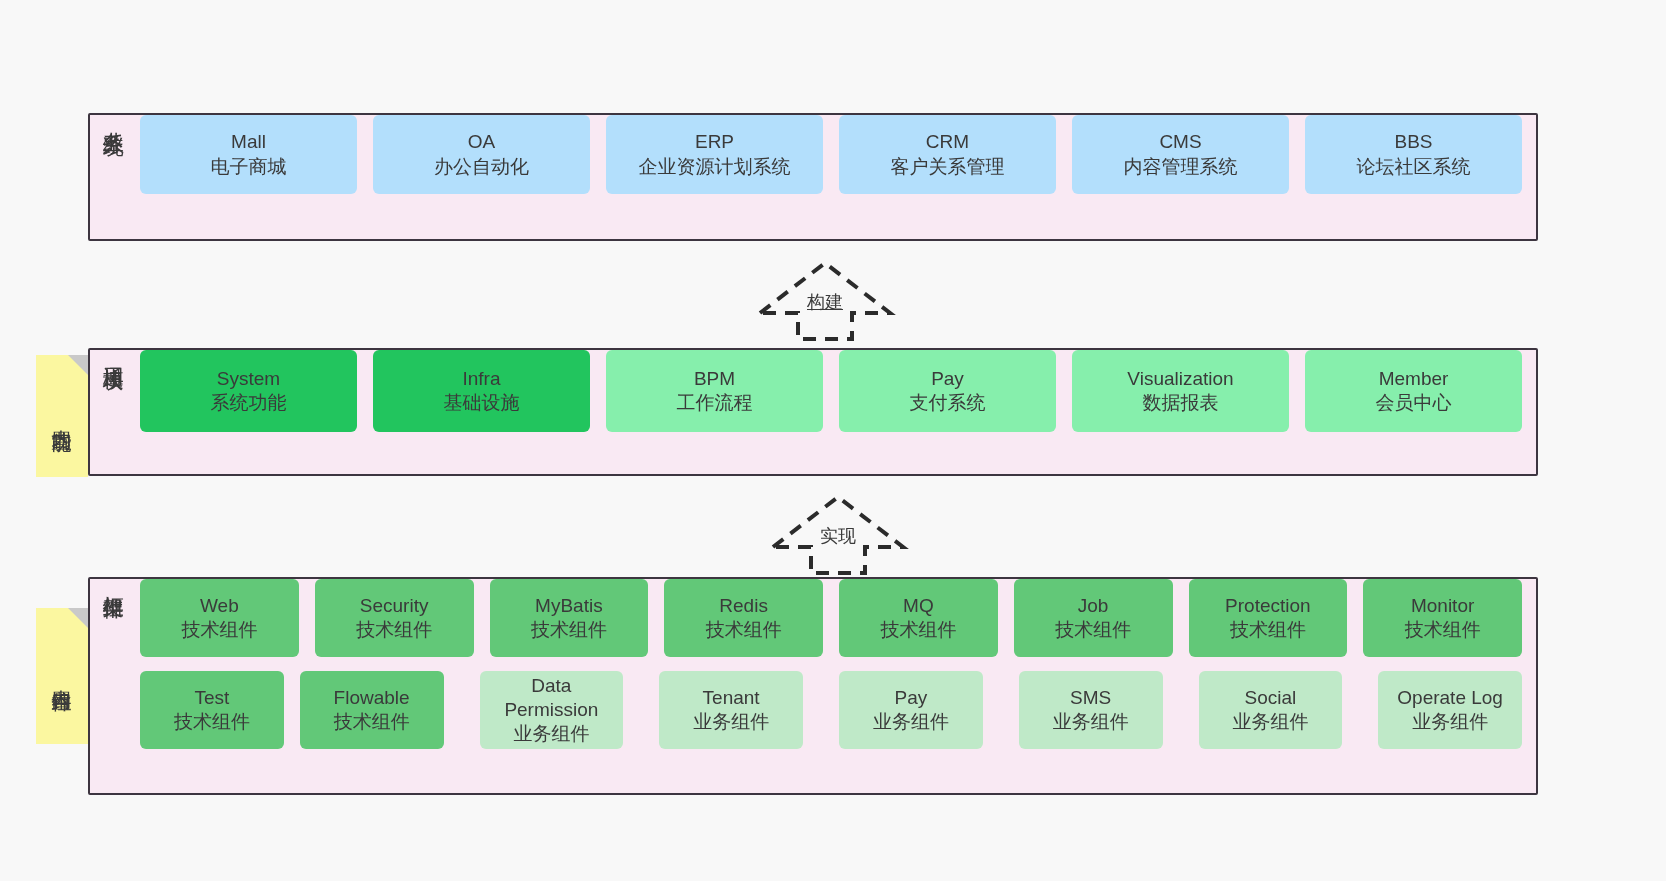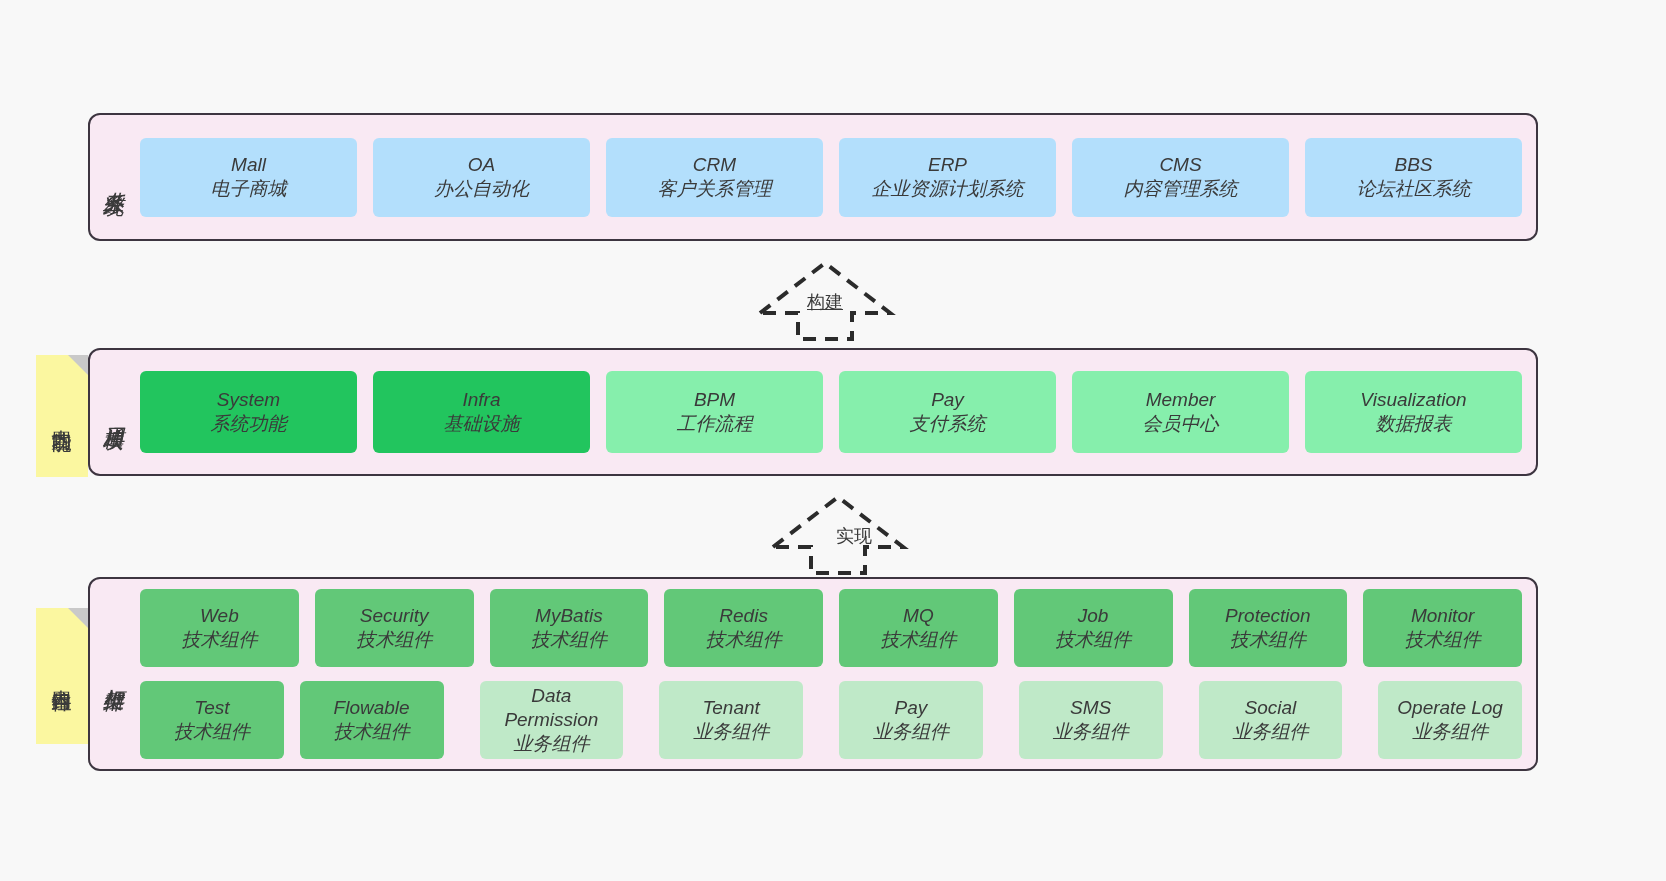--- a/index.html
+++ b/index.html
@@ -21,25 +21,24 @@
     left: 0; top: 0;
     width: 1666px;
     height: 881px;
   }
 
   
   .layer {
     position: absolute;
     background: #f9e9f3;
     border: 2px solid #3d3540;
-    border-radius: 12px;
+    border-radius: 2px;
     box-sizing: border-box;
     display: flex;
-    align-items: center;
-    font-style: italic;
+    align-items: flex-start;
   }
 
   .layer-title {
     width: 46px;
     flex: 0 0 46px;
     display: flex;
     align-items: center;
     justify-content: center;
     font-size: 21px;
     line-height: 1.08;
@@ -149,27 +148,27 @@
           <span class="n-title">Mall</span>
           <span class="n-sub">电子商城</span>
         </div>
 
         <div class="node biz-node c-blue">
           <span class="n-title">OA</span>
           <span class="n-sub">办公自动化</span>
         </div>
 
         <div class="node biz-node c-blue">
+          <span class="n-title">ERP</span>
+          <span class="n-sub">企业资源计划系统</span>
+        </div>
+
+        <div class="node biz-node c-blue">
           <span class="n-title">CRM</span>
           <span class="n-sub">客户关系管理</span>
-        </div>
-
-        <div class="node biz-node c-blue">
-          <span class="n-title">ERP</span>
-          <span class="n-sub">企业资源计划系统</span>
         </div>
 
         <div class="node biz-node c-blue">
           <span class="n-title">CMS</span>
           <span class="n-sub">内容管理系统</span>
         </div>
 
         <div class="node biz-node c-blue">
           <span class="n-title">BBS</span>
           <span class="n-sub">论坛社区系统</span>
@@ -210,46 +209,46 @@
           <span class="n-title">BPM</span>
           <span class="n-sub">工作流程</span>
         </div>
 
         <div class="node mod-node c-pink">
           <span class="n-title">Pay</span>
           <span class="n-sub">支付系统</span>
         </div>
 
         <div class="node mod-node c-pink">
+          <span class="n-title">Visualization</span>
+          <span class="n-sub">数据报表</span>
+        </div>
+
+        <div class="node mod-node c-pink">
           <span class="n-title">Member</span>
           <span class="n-sub">会员中心</span>
-        </div>
-
-        <div class="node mod-node c-pink">
-          <span class="n-title">Visualization</span>
-          <span class="n-sub">数据报表</span>
         </div>
 
       </div>
     </div>
   </div>
 
   <div class="arrow-wrap" style="left:768px; top:492px; width:150px; height:86px;">
     <svg width="150" height="86" viewBox="0 0 150 86">
       <path d="M 5 55 L 70 5 L 135 55 L 97 55 L 97 81 L 43 81 L 43 55 Z" fill="none" stroke="#2b2b2b" stroke-width="4" stroke-dasharray="13,9" stroke-linejoin="miter"></path>
     </svg>
-    <span class="arrow-label" style="left:52px; top:32px;margin-left:16px;">实现</span>
+    <span class="arrow-label" style="left:52px; top:32px;">实现</span>
   </div>
 
   <div class="sticky" id="sticky-framework" style="left:36px; top:608px; height:136px;">
     <span class="fold"></span>
     <span>内置组件</span>
   </div>
 
-  <div class="layer" id="layer-framework" style="left:88px; top:577px; width:1450px; height:194px;">
+  <div class="layer" id="layer-framework" style="left:88px; top:577px; width:1450px; height:218px;">
     <div class="layer-title">框架组件</div>
     <div class="layer-body">
 
       <div class="row">
 
         <div class="node frame-node c-green">
           <span class="n-title">Web</span>
           <span class="n-sub">技术组件</span>
         </div>
 

